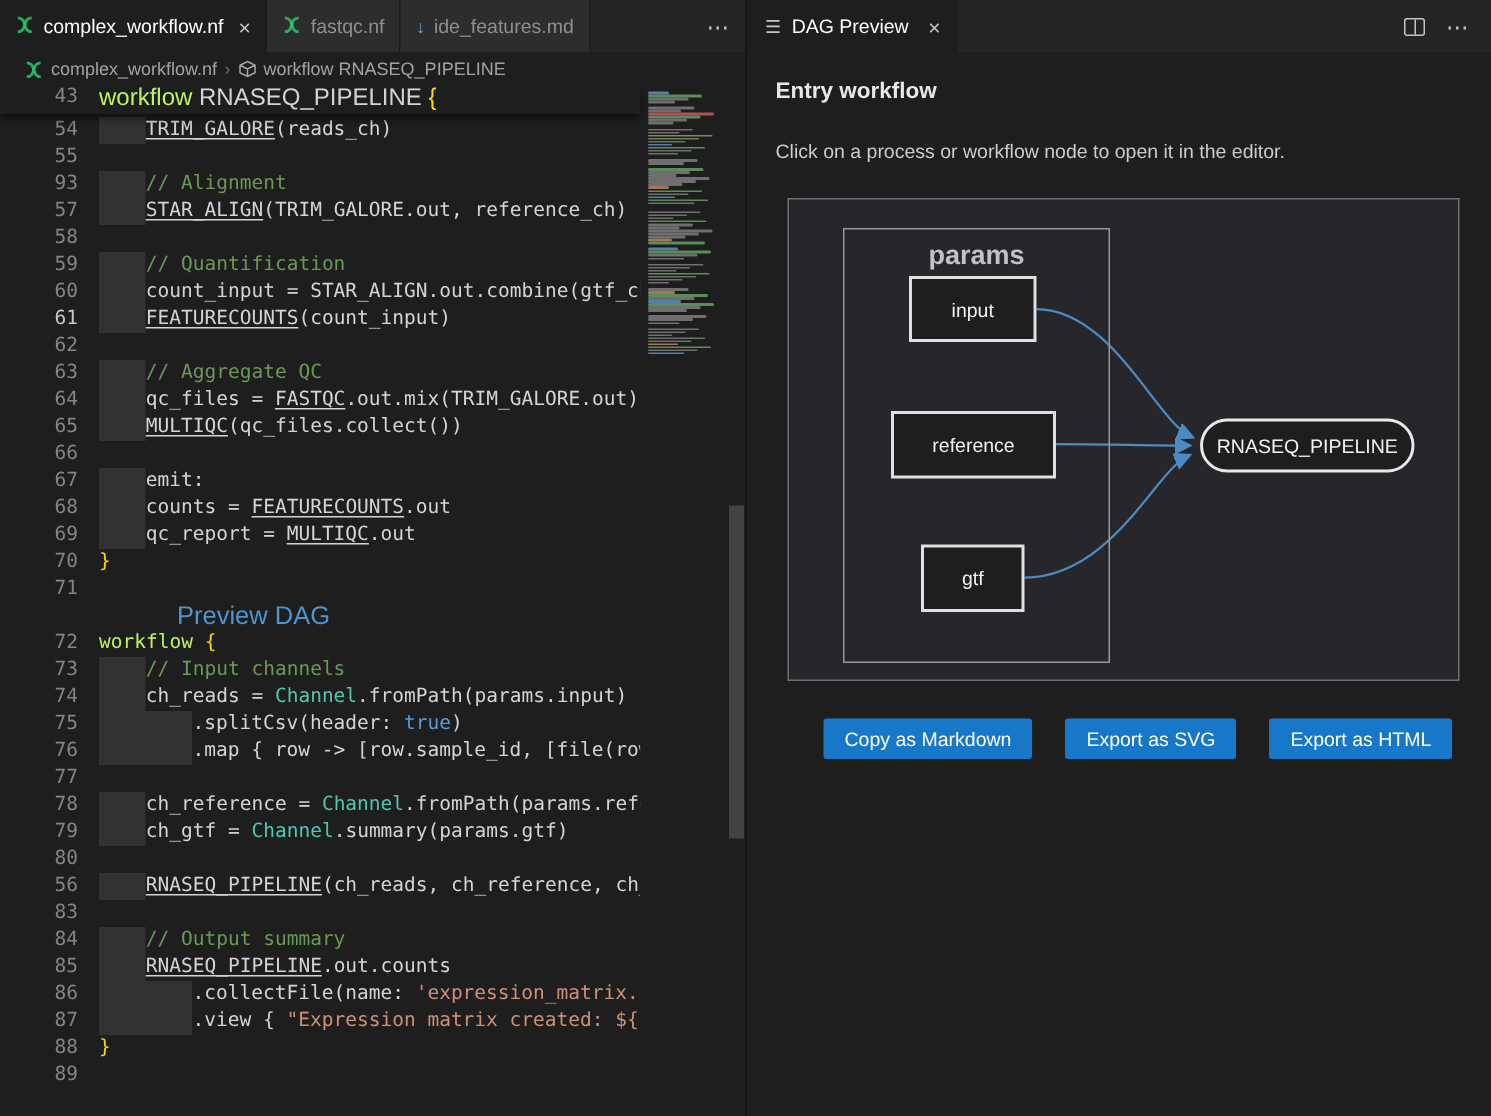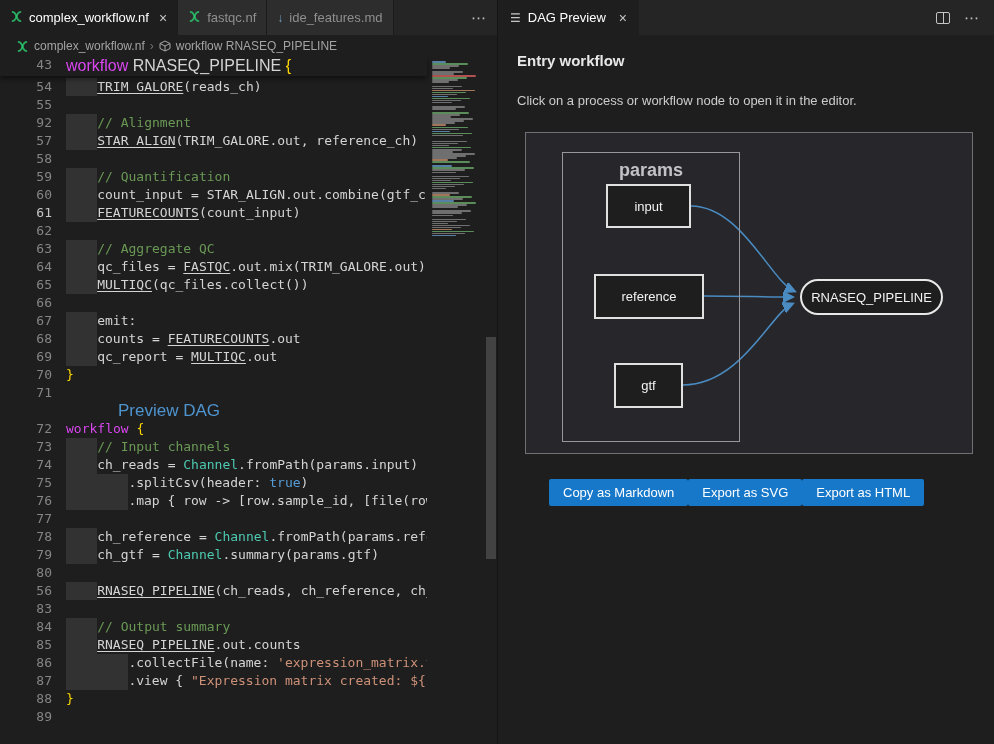--- a/index.html
+++ b/index.html
@@ -25,21 +25,21 @@
   .bc-icn { display:flex; align-items:center; }
 
   .editor { position:relative; flex:1; overflow:hidden; background:#1e1e1e; }
   .sticky { position:absolute; top:0; left:0; right:70px; height:19px; background:#1e1e1e; z-index:3; display:flex; box-shadow:0 3px 5px rgba(0,0,0,.45); }
   .code-lines { position:absolute; top:21px; left:0; right:70px; bottom:0; overflow:hidden; z-index:1; }
   .cl-row { display:flex; height:18px; line-height:18px; font-family:"DejaVu Sans Mono", monospace; font-size:13px; white-space:pre; }
   .ln { width:52px; flex:none; text-align:right; color:#858585; font-family:"DejaVu Sans Mono", monospace; font-size:13px; }
   .ln.cur { color:#c6c6c6; }
   .lcode { margin-left:14px; display:flex; align-items:stretch; white-space:pre; overflow:hidden; }
   .ind { display:inline-block; flex:none; background:rgba(255,255,255,.09); height:18px; }
-  .tk-kw { color:#d946ef; } .tk-cm { color:#6a9955; } .tk-str { color:#ce9178; }
+  .tk-kw { color:#bef264; } .tk-cm { color:#6a9955; } .tk-str { color:#ce9178; }
   .tk-cls { color:#4ec9b0; } .tk-bool { color:#569cd6; } .tk-brace { color:#ffd700; }
   .tk-pl { color:#d4d4d4; } .tk-lk { color:#d4d4d4; text-decoration:underline; text-underline-offset:2px; }
   .cl-row.lens { font-size:11px; }
   .lens-link { margin-left:66px; color:#4e94ce; font-family:"Liberation Sans", sans-serif; font-size:17px; line-height:18px; cursor:pointer; }
 
   .minimap { position:absolute; top:0; right:12px; width:58px; bottom:0; z-index:2; padding:4px 2px 0 5px; background:#1e1e1e; }
   .mmb { height:1.5px; margin-bottom:0.55px; border-radius:1px; }
   .scrollbar { position:absolute; top:0; right:0; width:12px; bottom:0; z-index:4; }
   .sb-thumb { position:absolute; top:280px; left:1px; width:10px; height:222px; background:rgba(121,121,121,.4); }
 
@@ -61,21 +61,21 @@
   .diagram { position:relative; margin-left:8px; width:448px; height:322px; background:#27272b; border:1px solid #6f6f74; }
   .edges { position:absolute; left:0; top:0; width:448px; height:322px; }
   .group { position:absolute; left:36px; top:19px; width:178px; height:290px; border:1px solid #97979c; }
   .group-label { position:absolute; top:7px; left:0; right:0; text-align:center; color:#c2c2c6; font-size:18px; font-weight:bold; }
   .dnode { position:absolute; display:flex; align-items:center; justify-content:center; background:#1e1e1e; border:2px solid #e0e0e0; color:#f2f2f2; font-size:13px; cursor:pointer; }
   .dnode.p0 { left:80px; top:51px; width:85px; height:44px; }
   .dnode.p1 { left:68px; top:141px; width:110px; height:45px; }
   .dnode.p2 { left:88px; top:230px; width:69px; height:45px; }
   .pill { position:absolute; left:274px; top:146px; width:143px; height:36px; border-radius:18px; display:flex; align-items:center; justify-content:center; background:#1e1e1e; border:2px solid #e8e8e8; color:#f2f2f2; font-size:13px; cursor:pointer; }
 
-  .btn-row { display:flex; margin:25px 0 0 32px; }
+  .btn-row { display:flex; gap:22px; margin:25px 0 0 32px; }
   .pbtn { border:none; border-radius:2px; height:27px; padding:0 14px; color:#ffffff; font-size:13px; font-family:"Liberation Sans", sans-serif; cursor:pointer; }
 </style>
 </head>
 <body>
 
 <div class="app">
 
   <div class="editor-pane">
     <div class="tabbar">
       <div class="tabs" id="editor-tabs">
@@ -120,21 +120,21 @@
     </div>
 
     <div class="editor">
       <div class="sticky">
         <span class="ln">43</span>
         <span class="lcode" id="sticky-code"><span class="tk-kw">workflow </span><span class="tk-pl">RNASEQ_PIPELINE </span><span class="tk-brace">{</span></span>
       </div>
       <div class="code-lines" id="code-lines">
           <div class="cl-row"><span class="ln">54</span><span class="lcode"><span class="ind" style="width: 31.2px;"></span><span class="tk-lk">TRIM_GALORE</span><span class="tk-pl">(reads_ch)</span></span></div>
           <div class="cl-row"><span class="ln">55</span><span class="lcode"></span></div>
-          <div class="cl-row"><span class="ln">92</span><span class="lcode"><span class="ind" style="width: 31.2px;"></span><span class="tk-cm">// Alignment</span></span></div>
+          <div class="cl-row"><span class="ln">93</span><span class="lcode"><span class="ind" style="width: 31.2px;"></span><span class="tk-cm">// Alignment</span></span></div>
           <div class="cl-row"><span class="ln">57</span><span class="lcode"><span class="ind" style="width: 31.2px;"></span><span class="tk-lk">STAR_ALIGN</span><span class="tk-pl">(TRIM_GALORE.out, reference_ch)</span></span></div>
           <div class="cl-row"><span class="ln">58</span><span class="lcode"></span></div>
           <div class="cl-row"><span class="ln">59</span><span class="lcode"><span class="ind" style="width: 31.2px;"></span><span class="tk-cm">// Quantification</span></span></div>
           <div class="cl-row"><span class="ln">60</span><span class="lcode"><span class="ind" style="width: 31.2px;"></span><span class="tk-pl">count_input = STAR_ALIGN.out.combine(gtf_ch)</span></span></div>
           <div class="cl-row"><span class="ln cur">61</span><span class="lcode"><span class="ind" style="width: 31.2px;"></span><span class="tk-lk">FEATURECOUNTS</span><span class="tk-pl">(count_input)</span></span></div>
           <div class="cl-row"><span class="ln">62</span><span class="lcode"></span></div>
           <div class="cl-row"><span class="ln">63</span><span class="lcode"><span class="ind" style="width: 31.2px;"></span><span class="tk-cm">// Aggregate QC</span></span></div>
           <div class="cl-row"><span class="ln">64</span><span class="lcode"><span class="ind" style="width: 31.2px;"></span><span class="tk-pl">qc_files = </span><span class="tk-lk">FASTQC</span><span class="tk-pl">.out.mix(TRIM_GALORE.out)</span></span></div>
           <div class="cl-row"><span class="ln">65</span><span class="lcode"><span class="ind" style="width: 31.2px;"></span><span class="tk-lk">MULTIQC</span><span class="tk-pl">(qc_files.collect())</span></span></div>
           <div class="cl-row"><span class="ln">66</span><span class="lcode"></span></div>

